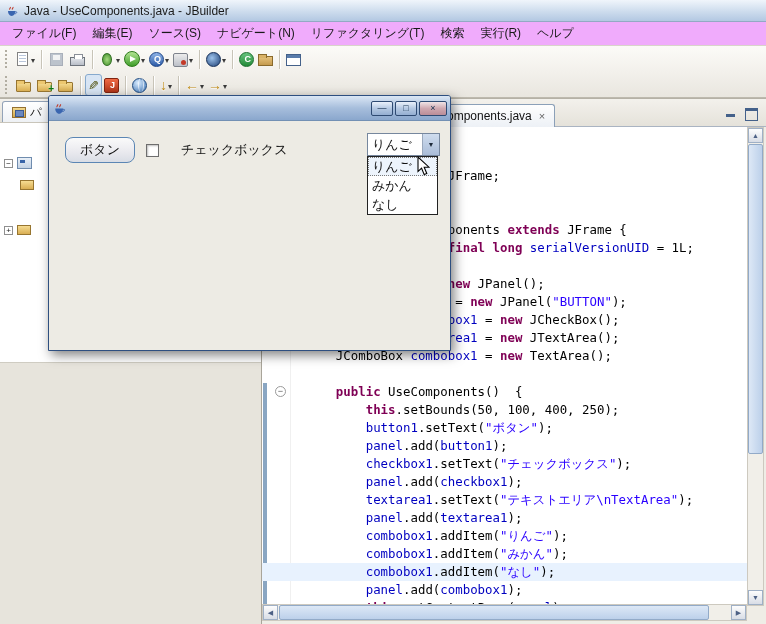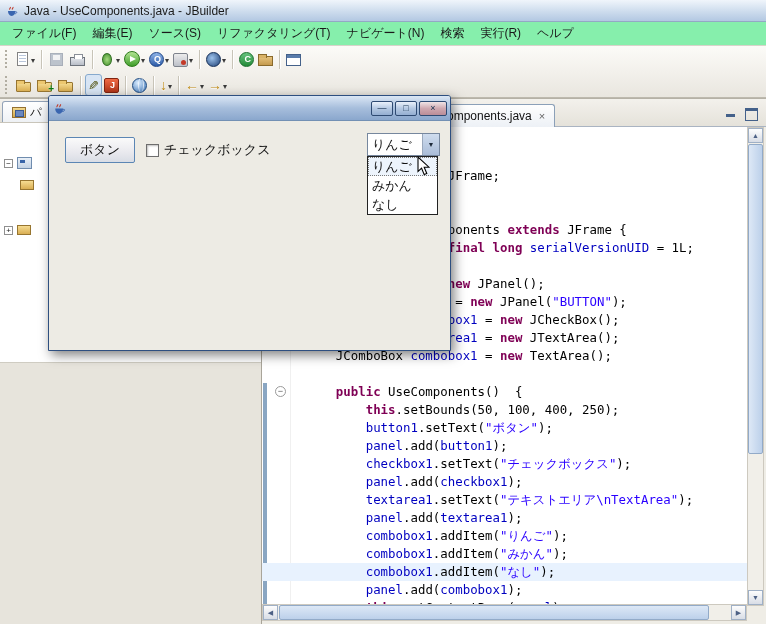--- a/index.html
+++ b/index.html
@@ -6,21 +6,21 @@
   html,body{width:766px;height:624px;overflow:hidden}
   body{font-family:"Liberation Sans","DejaVu Sans",sans-serif;font-size:12px;background:#ece9e2;color:#111}
   #stage{position:relative;width:766px;height:624px;overflow:hidden;background:#ece9e2}
 
   
   .titlebar{position:absolute;left:0;top:0;width:766px;height:22px;
     background:linear-gradient(#f0f5fb,#cddced 55%,#b3c8e2);border-bottom:1px solid #93a9c4;
     display:flex;align-items:center;gap:5px;padding-left:5px}
   .titlebar .title{font-size:12px;color:#1b1b1b;white-space:nowrap}
 
-  .menubar{position:absolute;left:0;top:22px;width:766px;height:24px;background:#86efac;
+  .menubar{position:absolute;left:0;top:22px;width:766px;height:24px;background:#f0abfc;
     border-bottom:1px solid #d8d4ca;display:flex;align-items:center;padding-left:4px}
   .menu-item{padding:3px 8px;white-space:nowrap;color:#1a1a1a;cursor:default}
 
   .toolbar{position:absolute;left:0;top:46px;width:766px;height:52px;
     background:linear-gradient(#fcfbf8,#e9e6df);border-bottom:1px solid #bdb9ae}
   .tb-row{height:26px;display:flex;align-items:center;padding-left:3px}
   .grip{width:3px;height:18px;margin:0 5px 0 2px;border-left:2px dotted #b2ae a2;border-left:2px dotted #b2aea2}
   .sep{width:1px;height:19px;background:#c8c4b8;box-shadow:1px 0 0 #fff;margin:0 4px}
   .tbtn{height:22px;display:flex;align-items:center;padding:0 2px;border-radius:3px;cursor:default}
   .tbtn.pressed{background:#d8e5f4;border:1px solid #86a9cd}
@@ -118,22 +118,22 @@
   .appwin{position:absolute;left:48px;top:95px;width:403px;height:256px;background:#edebe4;
     border:1px solid #2e4f80;border-radius:3px 3px 0 0;box-shadow:3px 4px 12px rgba(0,0,0,.5);z-index:50}
   .app-title{height:25px;background:linear-gradient(#dbe7f5,#a7bedc 50%,#8aa7cd);border-bottom:1px solid #73 90b4;
     border-bottom:1px solid #7390b4;border-radius:2px 2px 0 0;display:flex;align-items:center;gap:4px;padding:0 3px}
   .win-btns{margin-left:auto;display:flex;gap:2px}
   .wbtn{width:22px;height:15px;border:1px solid #2e4a72;border-radius:2px;background:linear-gradient(#eaf1fb,#b4c8e2 50%,#94aed1);
     color:#16304e;font-size:9px;line-height:13px;text-align:center;cursor:default}
   .wbtn.close{width:28px;background:linear-gradient(#f0e4e6,#cfa8b0 50%,#ba8d98)}
   .app-body{position:relative;width:100%;height:229px}
   .app-button{position:absolute;left:16px;top:16px;width:70px;height:26px;display:flex;align-items:center;justify-content:center;
-    background:linear-gradient(#fafafa,#e9e9ee 60%,#d9dde5);border:1px solid #5b86b4;border-radius:2px;font-size:13px;cursor:default}
-  .app-checkbox{position:absolute;left:97px;top:20px;display:flex;align-items:center;gap:5px;font-size:13px;cursor:default}
+    background:linear-gradient(#fafafa,#e9e9ee 60%,#d9dde5);border:1px solid #5b86b4;border-radius:8px;font-size:13px;cursor:default}
+  .app-checkbox{position:absolute;left:97px;top:20px;display:flex;align-items:center;gap:22px;font-size:13px;cursor:default}
   .cb-box{width:13px;height:13px;background:#fff;border:1px solid #6e6e6e;box-shadow:inset 1px 1px 2px rgba(0,0,0,.25);flex:none}
   .app-textarea{position:absolute;left:221px;top:12px;width:95px;height:39px;background:#fff;font-size:12.5px;line-height:17px;padding:1px 3px;cursor:text}
   .app-combo{position:absolute;left:318px;top:12px;width:73px;height:23px;background:#fff;border:1px solid #76879e;display:flex}
   .combo-text{flex:1;font-size:13px;padding:2px 0 0 4px;white-space:nowrap;overflow:hidden}
   .combo-btn{width:17px;border-left:1px solid #9aa8bc;background:linear-gradient(#cfdcEe,#aabdd8);background:linear-gradient(#cfdcee,#aabdd8);
     display:flex;align-items:center;justify-content:center;cursor:default}
   .combo-btn span{font-size:7px;color:#1d2a3a}
   .combo-popup{position:absolute;left:318px;top:35px;width:71px;background:#fff;border:1px solid #222;z-index:60}
   .dd-item{height:19px;line-height:19px;padding:0 4px;font-size:13px;cursor:default}
   .dd-item.focused{background:#edf4fc;outline:1px dotted #7a7a7a;outline-offset:-1px}
@@ -151,22 +151,22 @@
       <path d="M11.5 9 c1.8-.6 2.6.4 1.4 1.5 -.6.6-1.5.8-2 .8" fill="none" stroke="#3a66b0" stroke-width="1"></path>
       <path d="M5.5 6.5 c-1.2-1.2 1.4-1.8.6-3 M8.5 6.5 c-1.2-1.2 1.4-1.8.6-3" stroke="#c03a28" stroke-width="1.2" fill="none"></path>
     </svg>
     <span class="title">Java - UseComponents.java - JBuilder</span>
   </div>
 
   <div class="menubar">
       <span class="menu-item">ファイル(F)</span>
       <span class="menu-item">編集(E)</span>
       <span class="menu-item">ソース(S)</span>
+      <span class="menu-item">ナビゲート(N)</span>
       <span class="menu-item">リファクタリング(T)</span>
-      <span class="menu-item">ナビゲート(N)</span>
       <span class="menu-item">検索</span>
       <span class="menu-item">実行(R)</span>
       <span class="menu-item">ヘルプ</span>
     </div>
 
   <div class="toolbar">
     <div class="tb-row">
       <span class="grip"></span>
       <span class="tbtn">
           <span class="ic i-page"></span>

